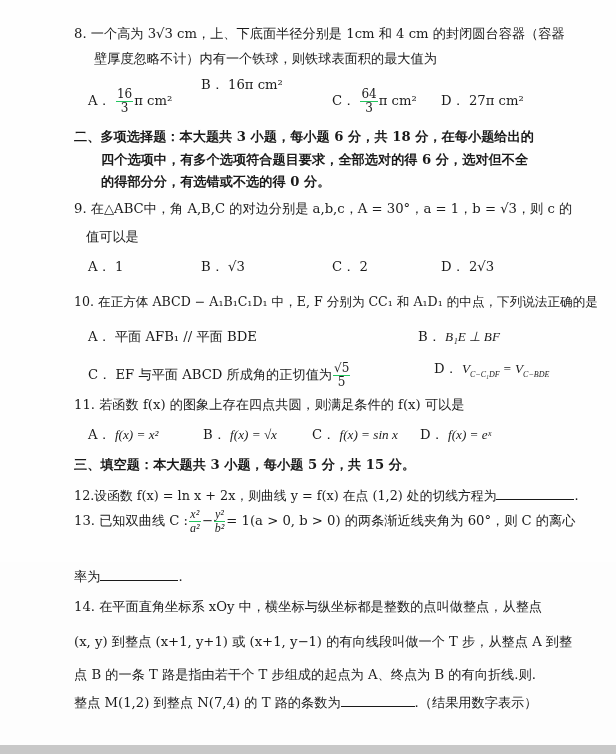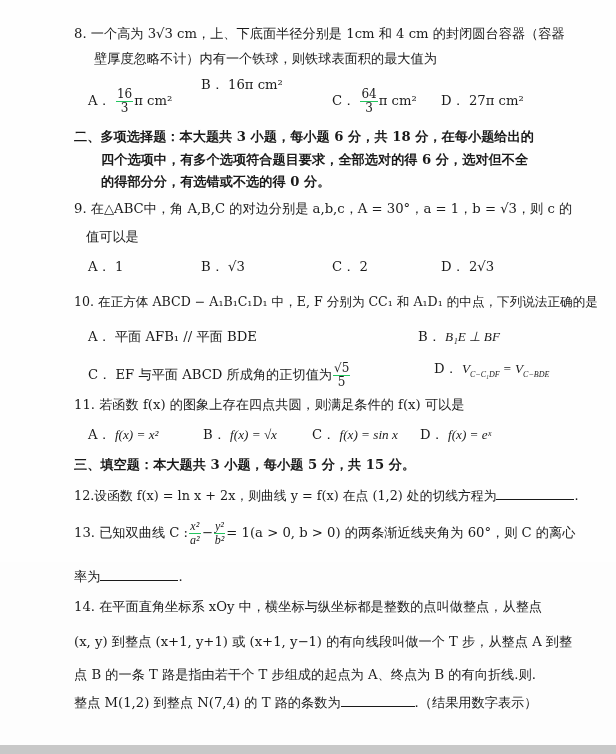--- a/index.html
+++ b/index.html
@@ -76,21 +76,21 @@
   <div class="opt" style="left:203px;top:426px;"><span>B．</span> <span class="it">f(x) = √x</span></div>
   <div class="opt" style="left:312px;top:426px;"><span>C．</span> <span class="it">f(x) = sin x</span></div>
   <div class="opt" style="left:420px;top:426px;"><span>D．</span> <span class="it">f(x) = eˣ</span></div>
 
   <div class="line bold" style="left:74px;top:456px;">三、填空题：本大题共 3 小题，每小题 5 分，共 15 分。</div>
 
   <div class="line" style="left:74px;top:485px;font-size:12.8px;">
     <span>12.设函数 f(x) = ln x + 2x，则曲线 y = f(x) 在点 (1,2) 处的切线方程为</span><span class="blank" style="width:78px;"></span><span>.</span>
   </div>
 
-  <div class="line" style="left:74px;top:520px;">
+  <div class="line" style="left:74px;top:508px;">
     <span>13. 已知双曲线 C :</span><span class="frac it"><span class="num">x²</span><span class="den">a²</span></span><span>−</span><span class="frac it"><span class="num">y²</span><span class="den">b²</span></span><span>= 1(a &gt; 0, b &gt; 0) 的两条渐近线夹角为 60°，则 C 的离心</span>
   </div>
   <div class="line" style="left:74px;top:566px;">
     <span>率为</span><span class="blank" style="width:78px;"></span><span>.</span>
   </div>
 
   <div class="line" style="left:74px;top:598px;">14. 在平面直角坐标系 xOy 中，横坐标与纵坐标都是整数的点叫做整点，从整点</div>
   <div class="line" style="left:74px;top:633px;">(x, y) 到整点 (x+1, y+1) 或 (x+1, y−1) 的有向线段叫做一个 T 步，从整点 A 到整</div>
   <div class="line" style="left:74px;top:666px;">点 B 的一条 T 路是指由若干个 T 步组成的起点为 A、终点为 B 的有向折线.则.</div>
   <div class="line" style="left:74px;top:692px;">

